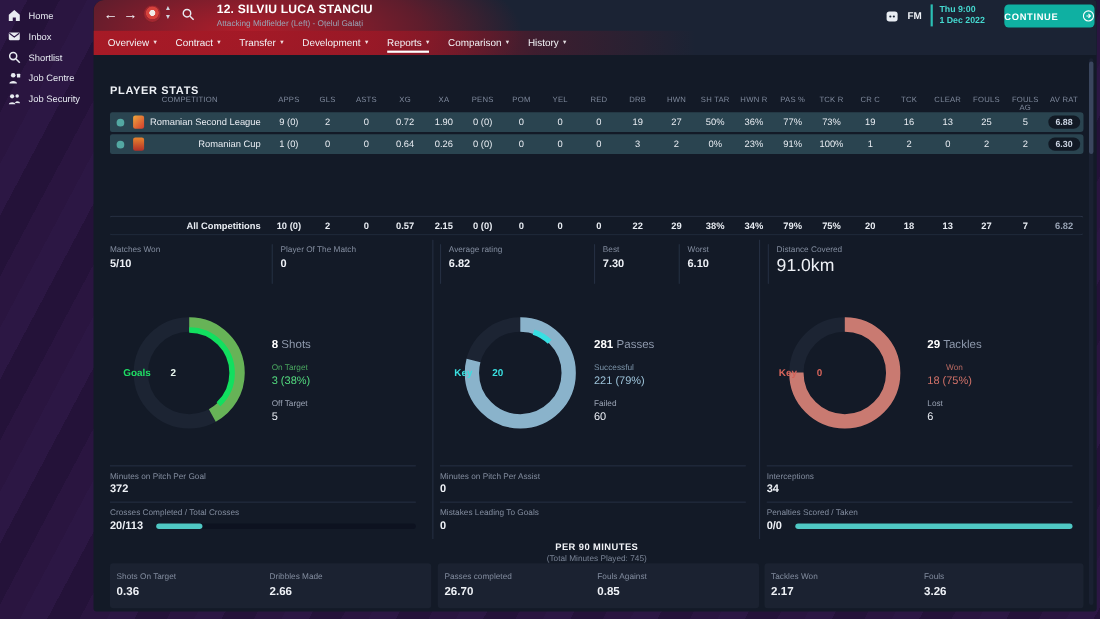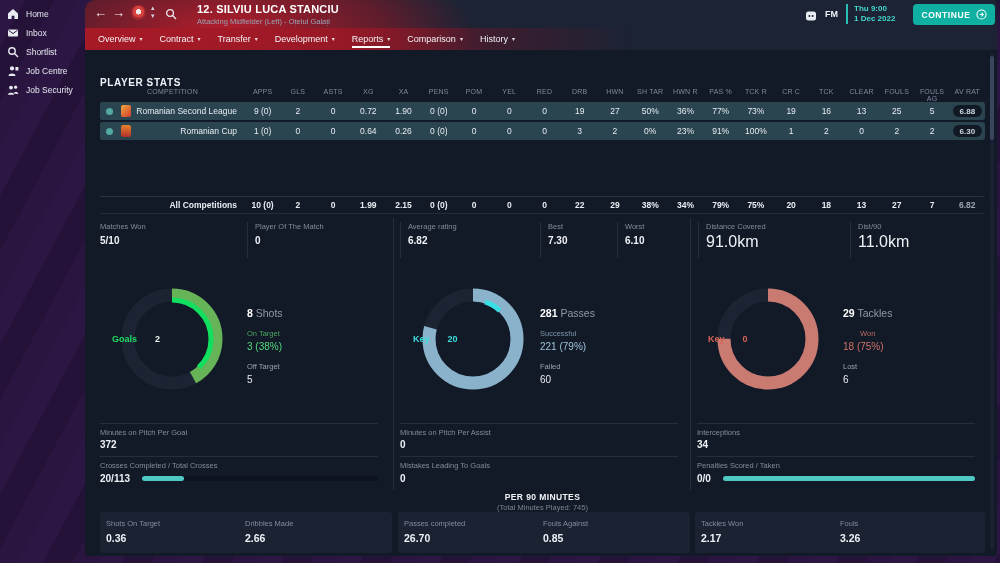--- a/index.html
+++ b/index.html
@@ -30,21 +30,21 @@
     background:radial-gradient(circle at 50% 45%, #f2ece8 0 2.5px, #d6433c 3px 5.5px, #a32731 6px 8px); border:1px solid #7e1f28; }
   .updown { left:66px; top:4px; display:flex; flex-direction:column; line-height:8px; font-size:7px; color:#cfd4de; cursor:pointer; }
   .search-ico { left:80px; top:6px; cursor:pointer; }
   .title-block { left:112px; top:3px; }
   .player-name { font-size:11px; font-weight:bold; letter-spacing:.2px; color:#ffffff; position:relative; }
   .player-role { font-size:7.5px; color:#9aa3b5; margin-top:2px; position:relative; }
   .fm-ico { left:720px; top:8px; } .fm-text { left:740px; top:9px; font-size:9px; font-weight:bold; color:#eef1f6; }
   .teal-bar { left:761px; top:4px; width:2px; height:20px; background:#2bbfb4; }
   .clock-block { left:769px; top:4px; font-size:8px; font-weight:bold; color:#45d8cf; line-height:10px; }
   .continue-btn { left:828px; top:4px; width:82px; height:21px; background:#0fb0a2; border-radius:4px;
-    display:flex; align-items:center; justify-content:center; gap:5px; cursor:pointer; }
+    display:flex; align-items:center; justify-content:space-between; gap:5px; cursor:pointer; }
   .continue-label { font-size:8.5px; font-weight:bold; letter-spacing:.6px; color:#ffffff; }
   .hrow2 { position:absolute; top:28px; left:0; right:0; height:22px;
     background:linear-gradient(90deg, rgba(170,26,38,.95) 0%, rgba(155,24,38,.9) 28%, rgba(105,22,40,.45) 44%, rgba(19,26,39,0) 60%);
     display:flex; align-items:center; gap:17px; padding-left:13px;text-align:right; }
   .tab { position:relative; display:flex; align-items:center; gap:4px; font-size:9px; color:#f2f3f6; cursor:pointer; padding:4px 0 5px; }
   .tab .caret { font-size:6px; color:rgba(255,255,255,.85); }
   .tab.active::after { content:""; position:absolute; left:0; right:0; bottom:1px; height:2px; background:#ffffff; }
   
   .section-title { position:absolute; left:15px; top:77px; font-size:10px; font-weight:bold; letter-spacing:.6px; color:#eef1f6; }
   .stats-table { position:absolute; left:15px; top:88px; width:885px; }
@@ -332,21 +332,21 @@
       </div>
   </div>
   <div class="totals-wrap" id="t-totals">
       <div class="trow totals">
         <div class="tc tc-first">
           <span class="comp-name">All Competitions</span>
         </div>
         <div class="tc">10 (0)</div>
         <div class="tc">2</div>
         <div class="tc">0</div>
-        <div class="tc">1.99</div>
+        <div class="tc">0.57</div>
         <div class="tc">2.15</div>
         <div class="tc">0 (0)</div>
         <div class="tc">0</div>
         <div class="tc">0</div>
         <div class="tc">0</div>
         <div class="tc">22</div>
         <div class="tc">29</div>
         <div class="tc">38%</div>
         <div class="tc">34%</div>
         <div class="tc">79%</div>
@@ -378,24 +378,20 @@
         <div class="val">7.30</div>
       </div>
       <div class="s-cell s-border" style="left: 517px; width: 79px;">
         <div class="lab">Worst</div>
         <div class="val">6.10</div>
       </div>
       <div class="s-cell s-border" style="left: 598px; width: 150px;">
         <div class="lab">Distance Covered</div>
         <div class="val big">91.0km</div>
       </div>
-      <div class="s-cell s-border" style="left: 750px; width: 135px;">
-        <div class="lab">Dist/90</div>
-        <div class="val big">11.0km</div>
-      </div>
     </div>
 
   <div class="vline" style="left:308px"></div>
   <div class="vline" style="left:605px"></div>
 
   <div class="dcols" id="dcols">
       <div class="dcol p0">
         <div class="donut"><svg viewBox="0 0 120 120" width="120" height="120">
             <circle cx="60" cy="60" r="44" fill="none" stroke="#1c2433" stroke-width="13"></circle>
             <circle cx="60" cy="60" r="44" fill="none" stroke="#67b357" stroke-width="13" stroke-dasharray="116.1 276.5" transform="rotate(-90 60 60)"></circle>

